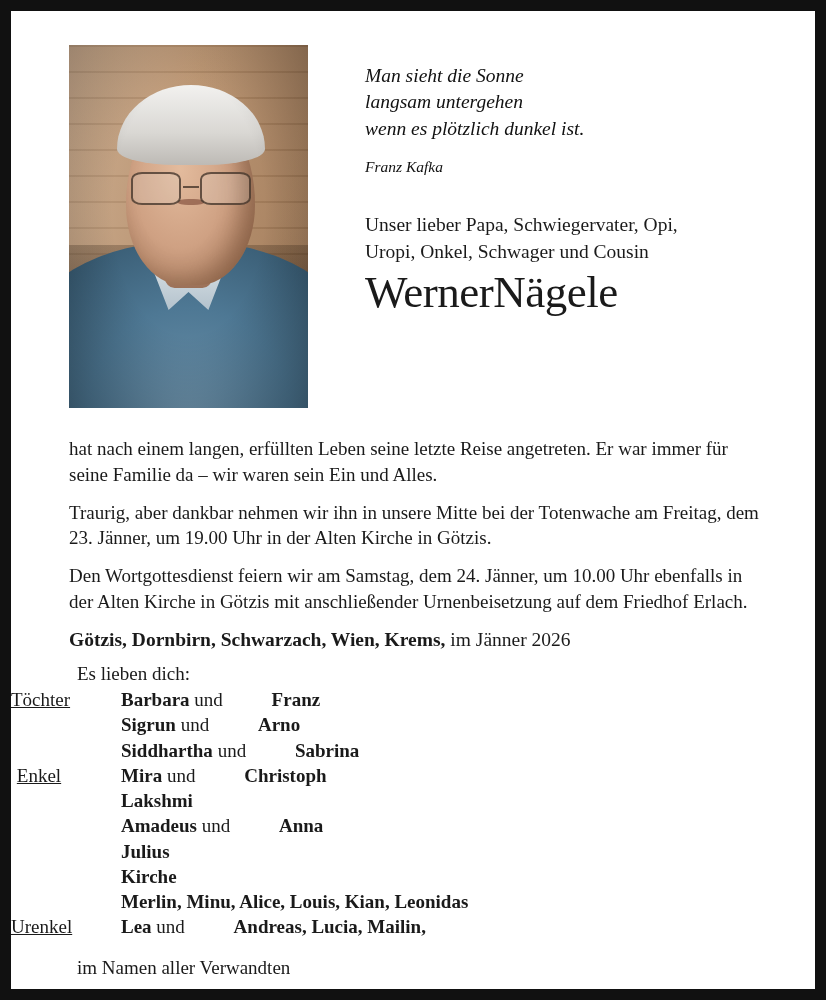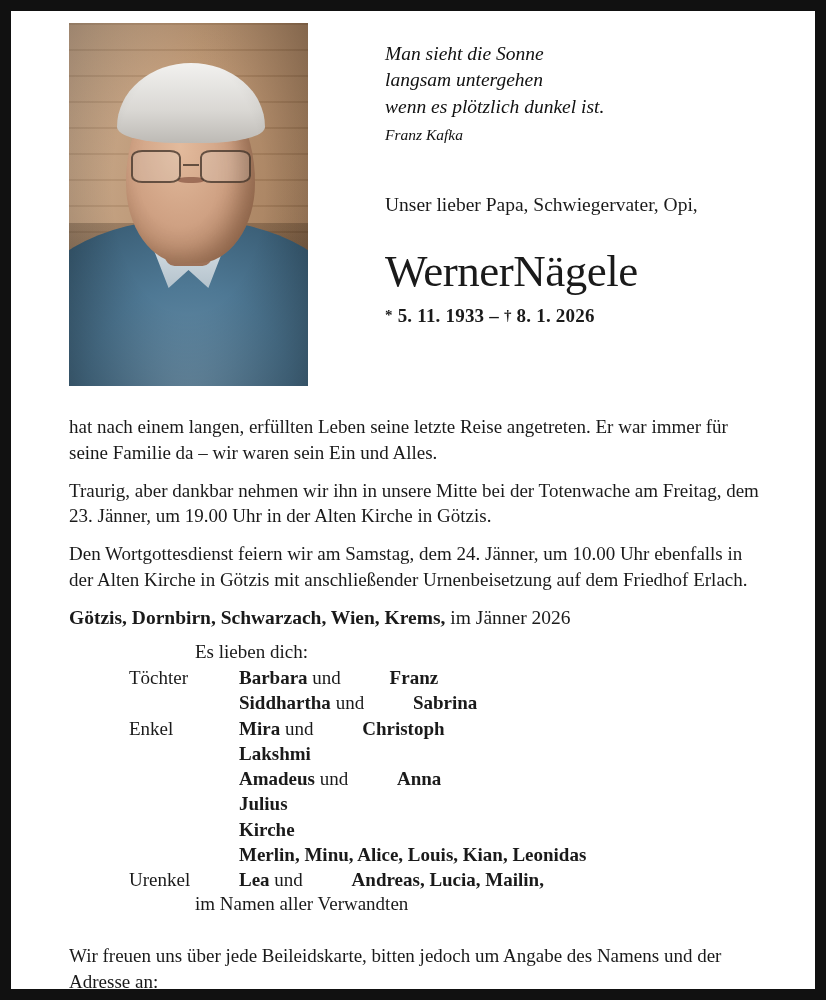--- a/index.html
+++ b/index.html
@@ -25,23 +25,22 @@
     height: 100%;
     box-sizing: border-box;
     background: #ffffff;
     position: relative;
     overflow: hidden;
   }
   
   .top-area {
     display: flex;
     align-items: flex-start;
-    padding: 12px 24px 0 58px;
-    box-sizing: border-box;
-    gap: 20px;
+    padding: 34px 24px 0 58px;
+    box-sizing: border-box;
   }
   .portrait-wrap {
     width: 239px;
     height: 363px;
     flex: 0 0 239px;
     position: relative;
     overflow: hidden;
     background: #8d7a63;
   }
   
@@ -159,30 +158,29 @@
   }
   .quote {
     font-style: italic;
     font-size: 19.5px;
     line-height: 1.35;
     color: #111;
   }
   .quote-author {
     font-style: italic;
     font-size: 15.5px;
-    margin-top: 6px;
+    margin-top: 16px;
     color: #111;
   }
   .relation {
-    margin-top: 48px;
+    margin-top: 36px;
     font-size: 19.5px;
     line-height: 1.38;
   }
   .name {
-    margin-top: 26px;
     font-size: 45px;
     letter-spacing: -0.5px;
     white-space: nowrap;
   }
   .dates {
     margin-top: 8px;
     font-size: 19px;
     font-weight: bold;
     letter-spacing: 0.2px;
   }
@@ -200,45 +198,45 @@
   }
   .places {
     font-size: 19.5px;
     margin: 14px 0 12px 0;
   }
   .places b { font-weight: bold; margin-top: 12px; }
 
   
   .family {
     margin: 0 0 0 0;
-    padding-left: 118px;
   }
   .fam-head {
     font-size: 19px;
     margin-bottom: 2px;
     padding-left: 66px;
   }
   .fam-row {
     display: flex;
     font-size: 19px;
     line-height: 1.33;
   }
   .fam-label {
     width: 66px;
     flex: 0 0 66px;
-    text-align: left;
+    text-align: center;
     padding-right: 10px;
     box-sizing: border-box;
+    text-decoration: underline;
   }
   .fam-names { flex: 1 1 auto; }
   .fam-names b { font-weight: bold; margin-left: 44px; }
   .fam-foot {
     font-size: 19px;
     padding-left: 66px;
-    margin-top: 1px;
+    margin-top: 17px;
   }
 
   
   .footer-area {
     padding: 16px 56px 0 58px;
     box-sizing: border-box;
   }
   .footer-area .para { margin-bottom: 0; }
 </style>
 </head>
@@ -268,30 +266,24 @@
       <div class="head-right">
         <div class="quote">
           <div>Man sieht die Sonne</div>
           <div>langsam untergehen</div>
           <div>wenn es plötzlich dunkel ist.</div>
         </div>
         <div class="quote-author">Franz Kafka</div>
 
         <div class="relation">
           <div>Unser lieber Papa, Schwiegervater, Opi,</div>
+          <div>Uropi, Onkel, Schwager und Cousin</div>
         </div>
 
         <div class="name">WernerNägele</div>
-        <div class="dates">
-          <span class="sym">*</span>
-          <span>5. 11. 1933</span>
-          <span>–</span>
-          <span class="sym">†</span>
-          <span>8. 1. 2026</span>
-        </div>
       </div>
     </div>
 
     <div class="body-area">
       <p class="para">hat nach einem langen, erfüllten Leben seine letzte Reise angetreten. Er war immer für seine Familie da  –  wir waren sein Ein und Alles.</p>
       <p class="para">Traurig, aber dankbar nehmen wir ihn in unsere Mitte bei der Totenwache am Freitag, dem 23. Jänner, um 19.00 Uhr in der Alten Kirche in Götzis.</p>
       <p class="para">Den Wortgottesdienst feiern wir am Samstag, dem 24. Jänner, um 10.00 Uhr ebenfalls in der Alten Kirche in Götzis mit anschließender Urnenbeisetzung auf dem Friedhof Erlach.</p>
 
       <div class="places">
         <b>Götzis, Dornbirn, Schwarzach, Wien, Krems,</b><span> im Jänner 2026</span>
@@ -300,20 +292,24 @@
 
     <div class="family">
       <div class="fam-head">Es lieben dich:</div>
       <div id="family-rows">
           <div class="fam-row">
             <div class="fam-label">Töchter</div>
             <div class="fam-names"><b>Barbara</b> und <b>Franz</b></div>
           </div>
           <div class="fam-row">
             <div class="fam-label"></div>
+            <div class="fam-names"><b>Sigrun</b> und <b>Arno</b></div>
+          </div>
+          <div class="fam-row">
+            <div class="fam-label"></div>
             <div class="fam-names"><b>Siddhartha</b> und <b>Sabrina</b></div>
           </div>
           <div class="fam-row">
             <div class="fam-label">Enkel</div>
             <div class="fam-names"><b>Mira</b> und <b>Christoph</b></div>
           </div>
           <div class="fam-row">
             <div class="fam-label"></div>
             <div class="fam-names"><b>Lakshmi</b></div>
           </div>

